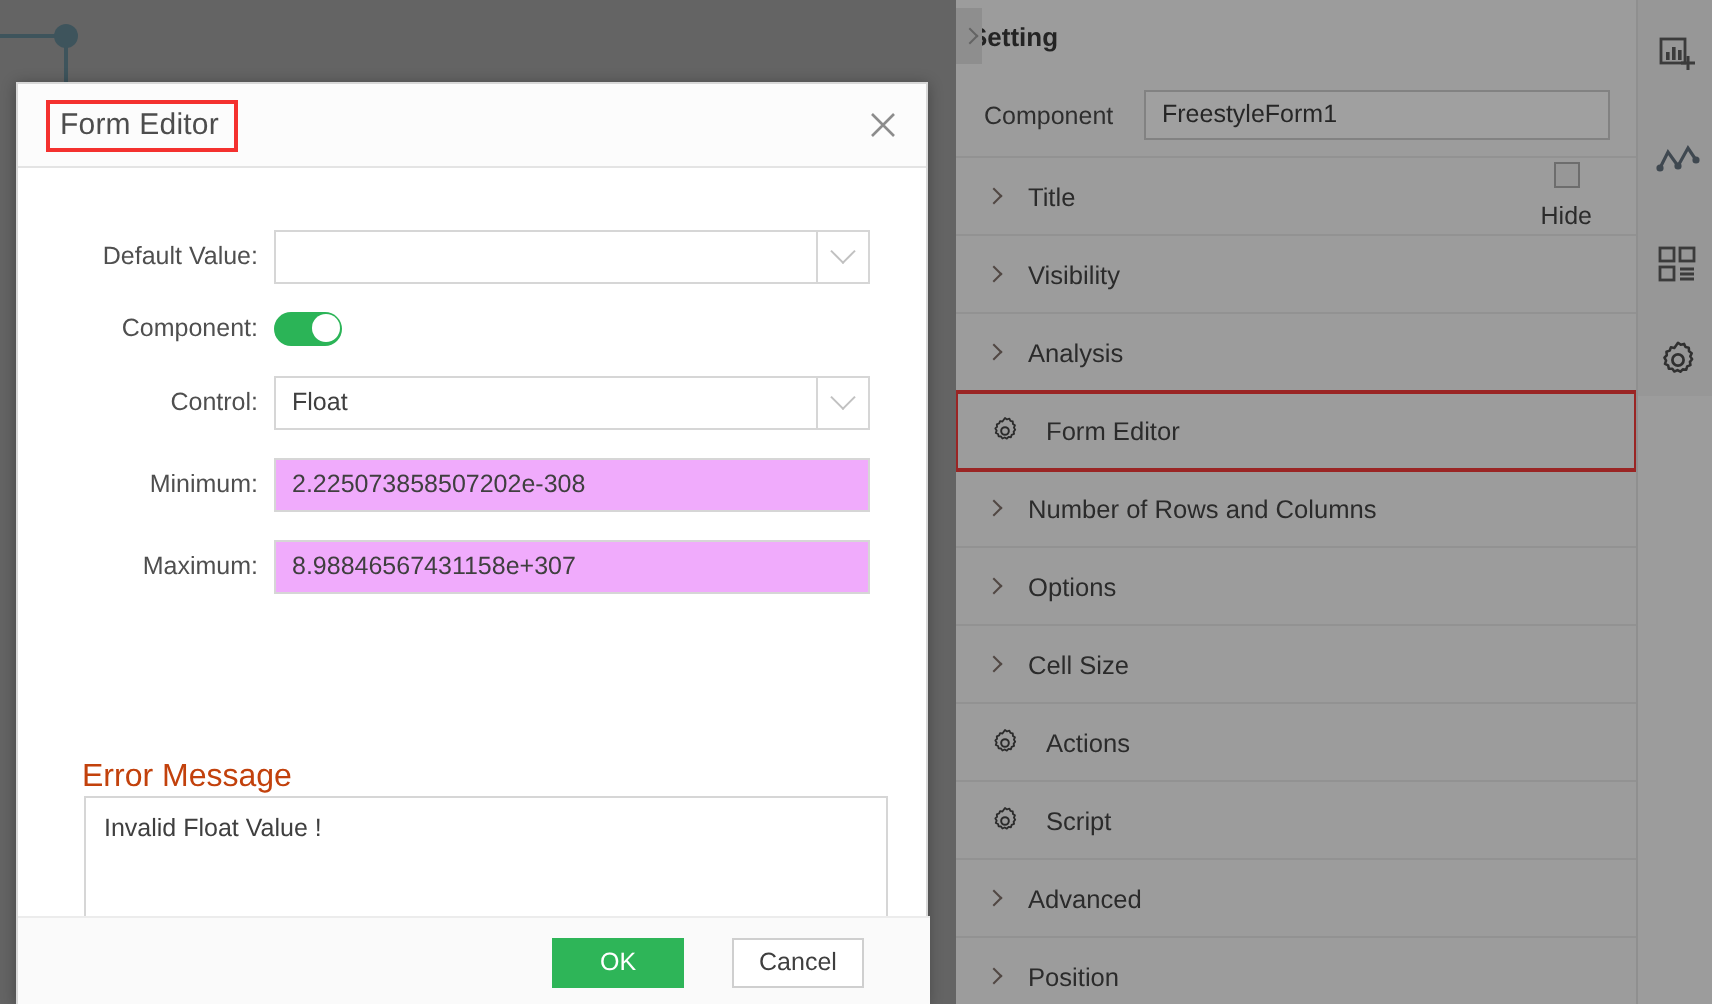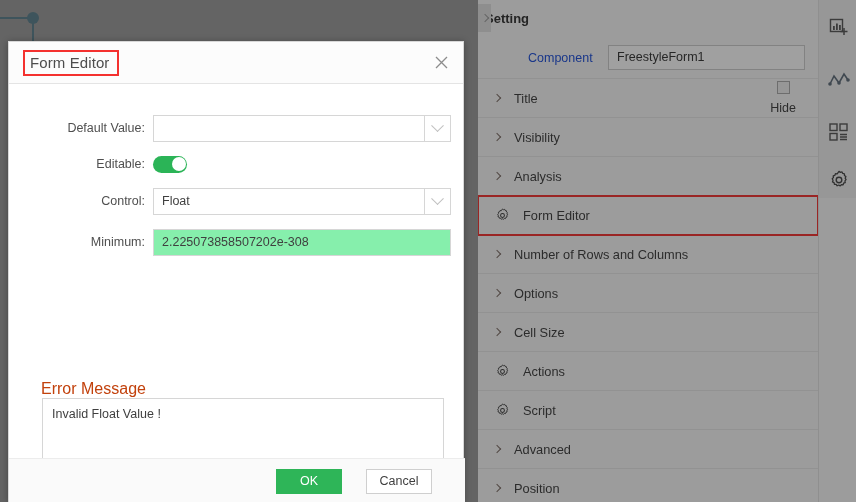--- a/index.html
+++ b/index.html
@@ -85,37 +85,37 @@
 
   .modal-body {
     position: relative;
     padding: 0;
     height: 375px;
     background: #ffffff;
   }
 
   .frow {
     position: absolute;
-    left: 16px; width: 456px;
+    left: 0; width: 456px;
     height: 28px;
     display: flex;
     align-items: center;
   }
   .flabel {
     width: 128px;
     text-align: right;
     padding-right: 8px;
     font-size: 12.5px;
     color: #4f4f4f;
     white-space: nowrap;
   }
   .finput {
     height: 27px;
     border: 1px solid #d6d6d6;
-    background: #86efac;
+    background: #f0abfc;
     font-size: 12.5px;
     color: #3f3f3f;
     padding: 0 8px;
     line-height: 25px;
     width: 298px;
     white-space: nowrap;
     overflow: hidden;
   }
   .combo {
     display: flex;
@@ -250,23 +250,22 @@
   }
   .rp-comp {
     height: 42px;
     display: flex;
     align-items: center;
     padding: 0 13px 0 14px;
     border-bottom: 1px solid #e6e6e6;
   }
   .rp-comp-label {
     font-size: 12.5px;
-    color: #1d4ed8;
+    color: #404040;
     width: 80px;
-    margin-left: 36px;
   }
   .rp-comp-input {
     flex: 1;
     height: 25px;
     border: 1px solid #cccccc;
     background: #fdfdfd;
     font-size: 12.5px;
     color: #333333;
     padding: 0 8px;
     line-height: 23px;
@@ -509,41 +508,45 @@
           <div class="flabel">Default Value:</div>
           <div class="combo">
             <div class="cval"></div>
             <div class="cbtn">
               <span class="chev-sm"></span>
             </div>
           </div>
         </div>
 
         <div class="frow" style="top:66px">
-          <div class="flabel">Editable:</div>
+          <div class="flabel">Component:</div>
           <div class="toggle">
             <div class="knob"></div>
           </div>
         </div>
 
         <div class="frow" style="top:103px">
           <div class="flabel">Control:</div>
           <div class="combo">
             <div class="cval">Float</div>
             <div class="cbtn">
               <span class="chev-sm"></span>
             </div>
           </div>
         </div>
 
         <div class="frow" style="top:144px">
           <div class="flabel">Minimum:</div>
           <div class="finput">2.225073858507202e-308</div>
         </div>
 
+        <div class="frow" style="top:185px">
+          <div class="flabel">Maximum:</div>
+          <div class="finput">8.98846567431158e+307</div>
+        </div>
 
         <div class="err-label">Error Message</div>
         <textarea class="err-box" value="Invalid Float Value !" style="">Invalid Float Value !</textarea>
       </div>
 
       <div class="modal-footer">
         <div class="btn btn-ok">OK</div>
         <div class="btn btn-cancel">Cancel</div>
       </div>
 

